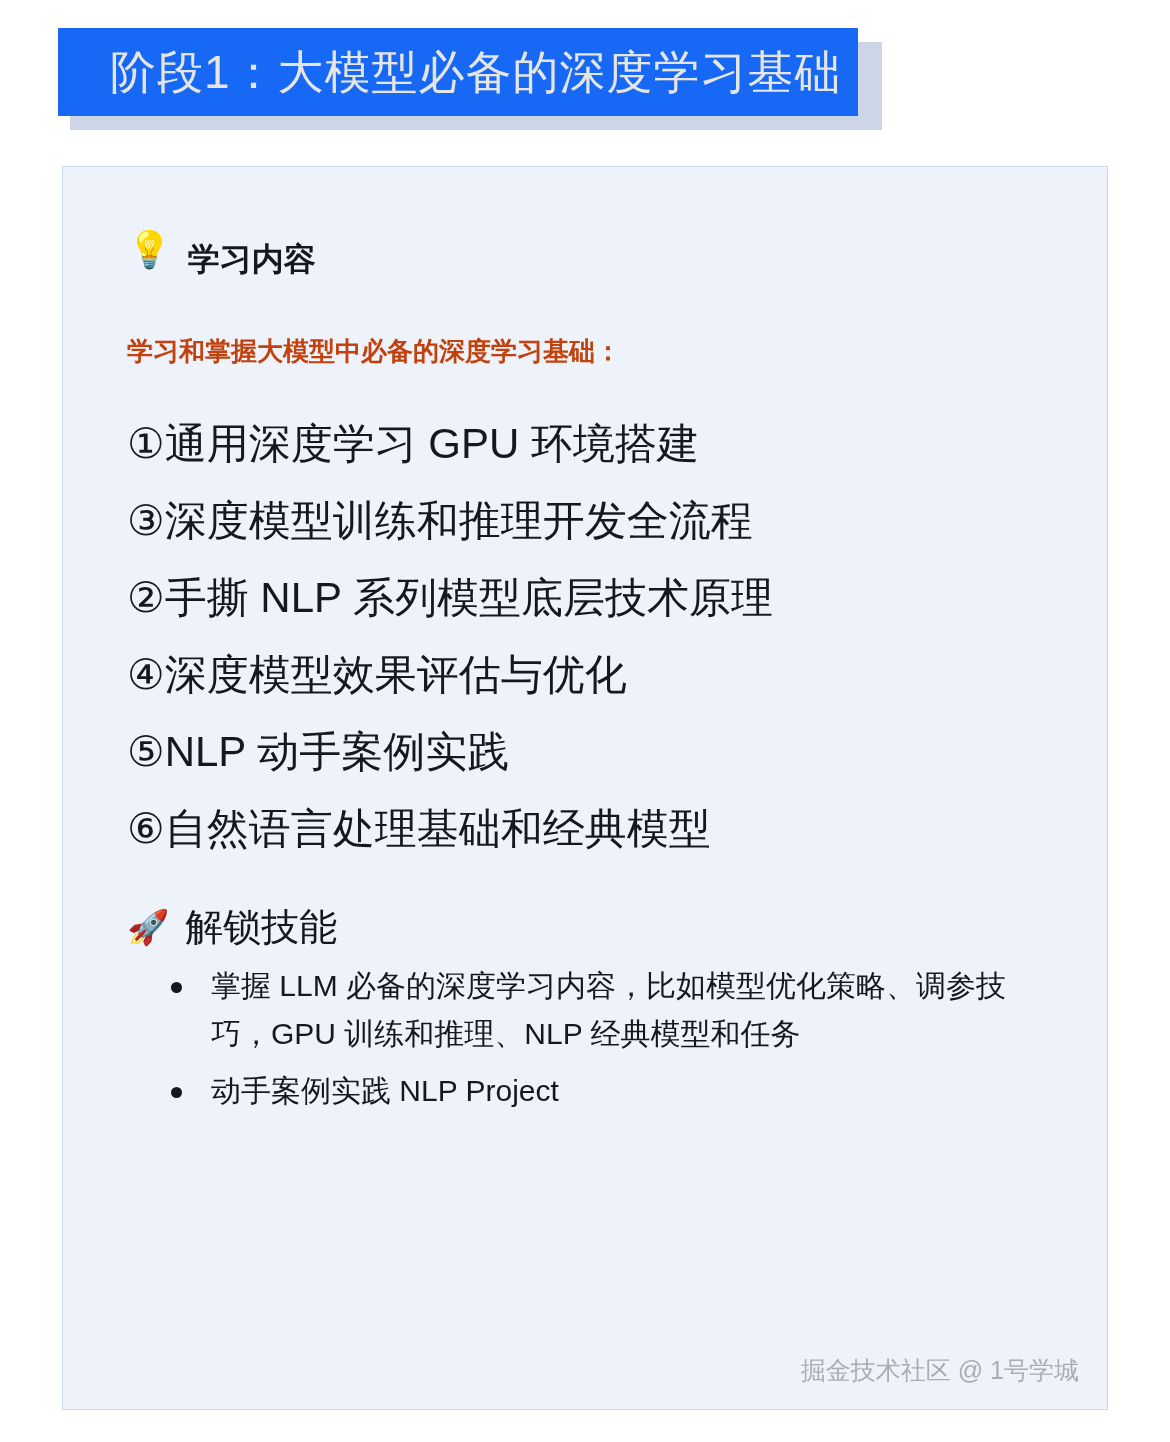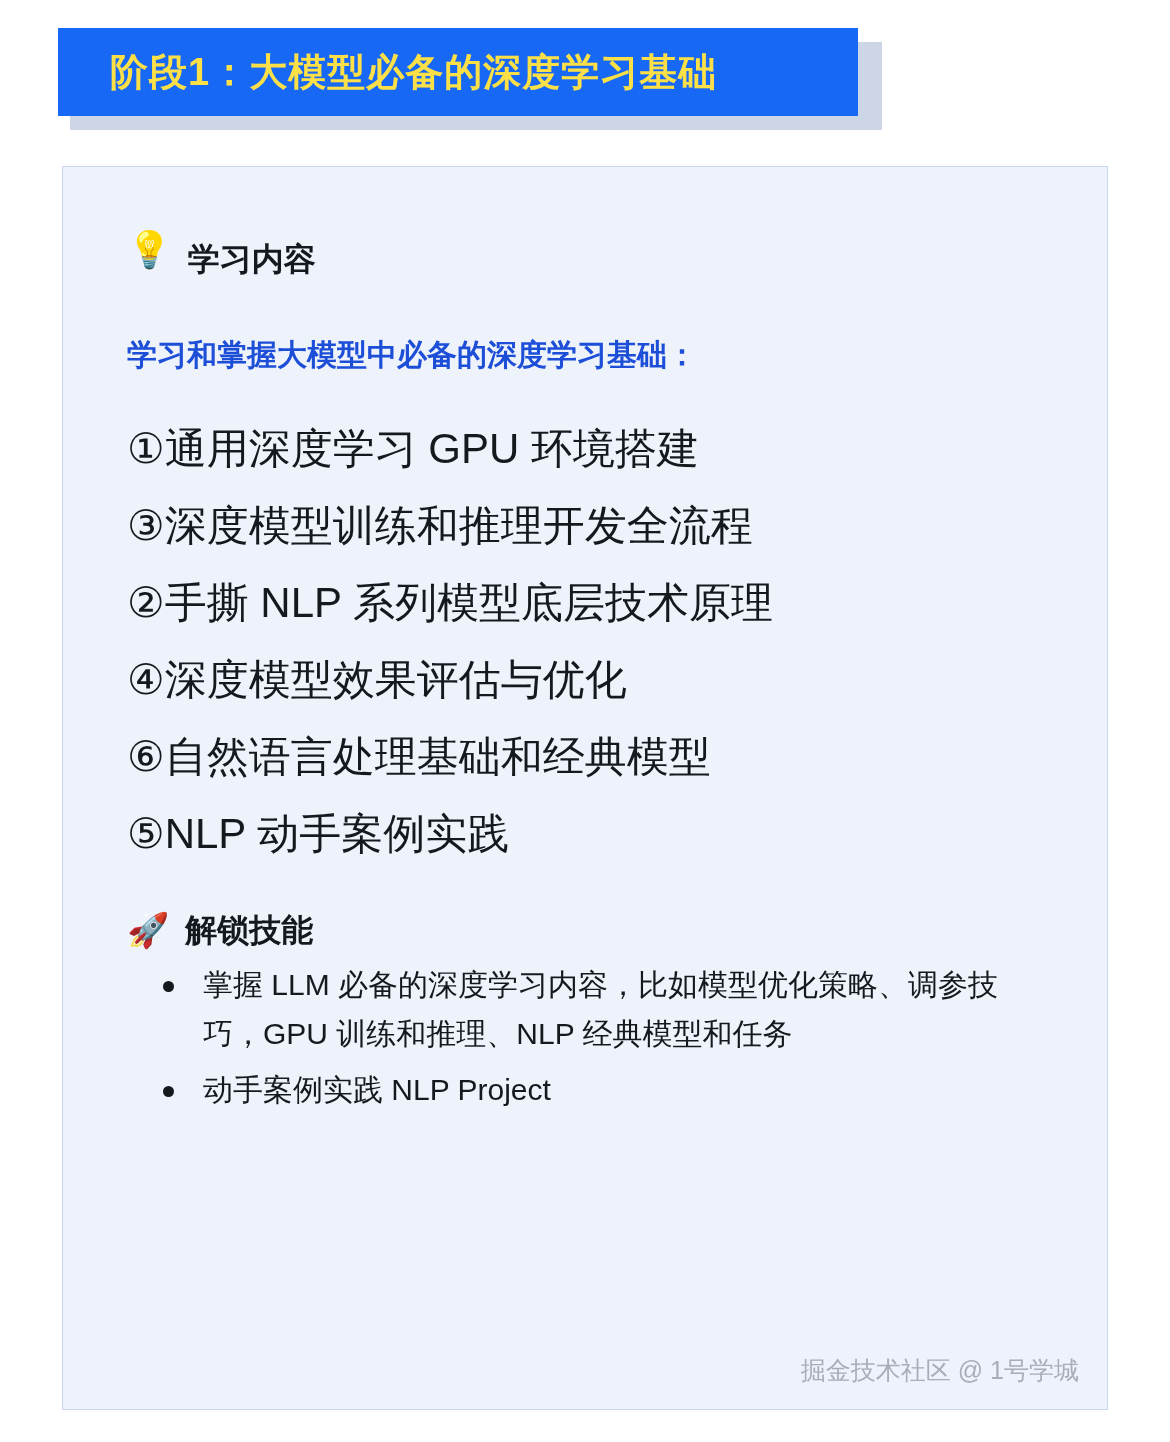--- a/index.html
+++ b/index.html
@@ -44,23 +44,23 @@
     top: 0;
     width: 800px;
     height: 88px;
     background: #1668f5;
     display: flex;
     align-items: center;
     box-sizing: border-box;
     padding-left: 52px;
   }
   .banner-title {
-    color: #fde047;
-    font-size: 38px;
-    font-weight: bold;
+    color: #e5e5e5;
+    font-size: 46px;
+    font-weight: normal;
     letter-spacing: 1px;
     line-height: 1;
     white-space: nowrap;
   }
 
   
   .card {
     position: absolute;
     left: 62px;
     top: 166px;
@@ -87,23 +87,23 @@
   }
   .section-head .head-text {
     font-size: 32px;
     font-weight: bold;
     color: #15181d;
     line-height: 1;
     margin-top: 18px;
   }
 
   .lead {
-    font-size: 30px;
+    font-size: 26px;
     font-weight: bold;
-    color: #1d4ed8;
+    color: #c2410c;
     margin: 0 0 54px 0;
     line-height: 1.3;
   }
 
   .num-list {
     margin: 0 0 58px 0;
     padding: 0;
     list-style: none;
   }
   .num-list li {
@@ -118,28 +118,28 @@
     display: flex;
     align-items: center;
     gap: 16px;
     margin: 0 0 14px 0;
   }
   .section-head2 .emoji {
     font-size: 34px;
     line-height: 1;
   }
   .section-head2 .head-text {
-    font-size: 32px;
-    font-weight: bold;
+    font-size: 38px;
+    font-weight: normal;
     color: #15181d;
     line-height: 1;
   }
 
   .bullet-list {
-    margin: 8px;
+    margin: 16px;
     padding: 0 0 0 6px;
     list-style: none;
   }
   .bullet-list li {
     position: relative;
     font-size: 30px;
     color: #15181d;
     line-height: 1.62;
     padding-left: 62px;
     margin-bottom: 8px;
@@ -185,22 +185,22 @@
         <span class="head-text">学习内容</span>
       </div>
 
       <p class="lead">学习和掌握大模型中必备的深度学习基础：</p>
 
       <ul class="num-list">
         <li>①通用深度学习 GPU 环境搭建</li>
         <li>③深度模型训练和推理开发全流程</li>
         <li>②手撕 NLP 系列模型底层技术原理</li>
         <li>④深度模型效果评估与优化</li>
+        <li>⑤NLP 动手案例实践</li>
         <li>⑥自然语言处理基础和经典模型</li>
-        <li>⑤NLP 动手案例实践</li>
       </ul>
 
       <div class="section-head2">
         <span class="emoji">🚀</span>
         <span class="head-text">解锁技能</span>
       </div>
 
       <ul class="bullet-list">
         <li>掌握 LLM 必备的深度学习内容，比如模型优化策略、调参技巧，GPU 训练和推理、NLP 经典模型和任务</li>
         <li>动手案例实践 NLP Project</li>

